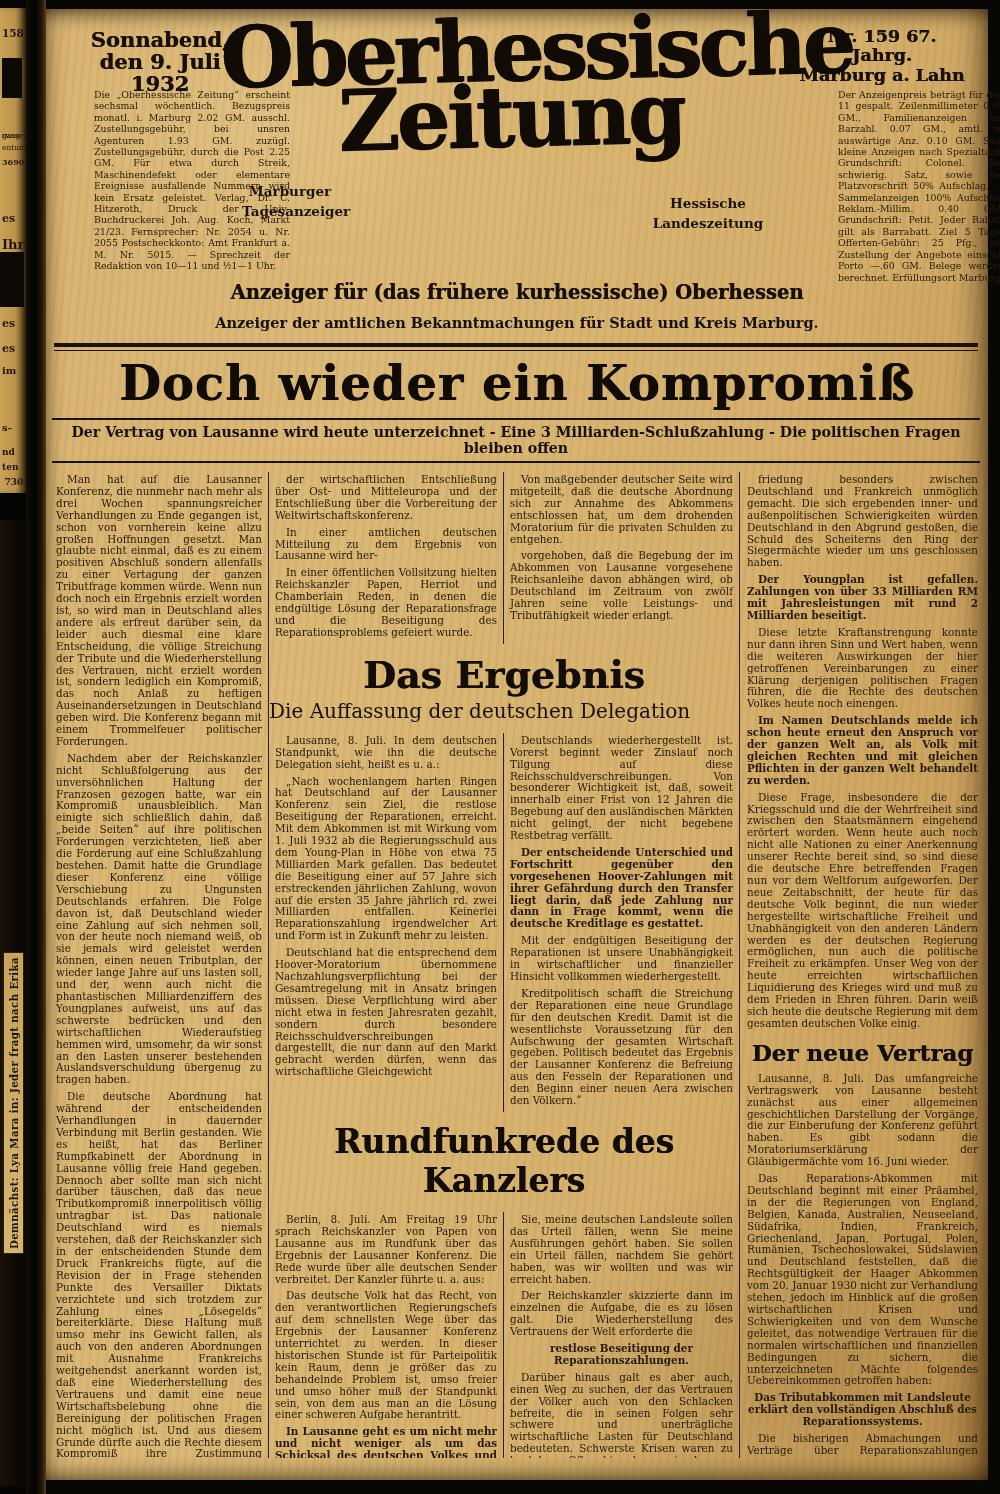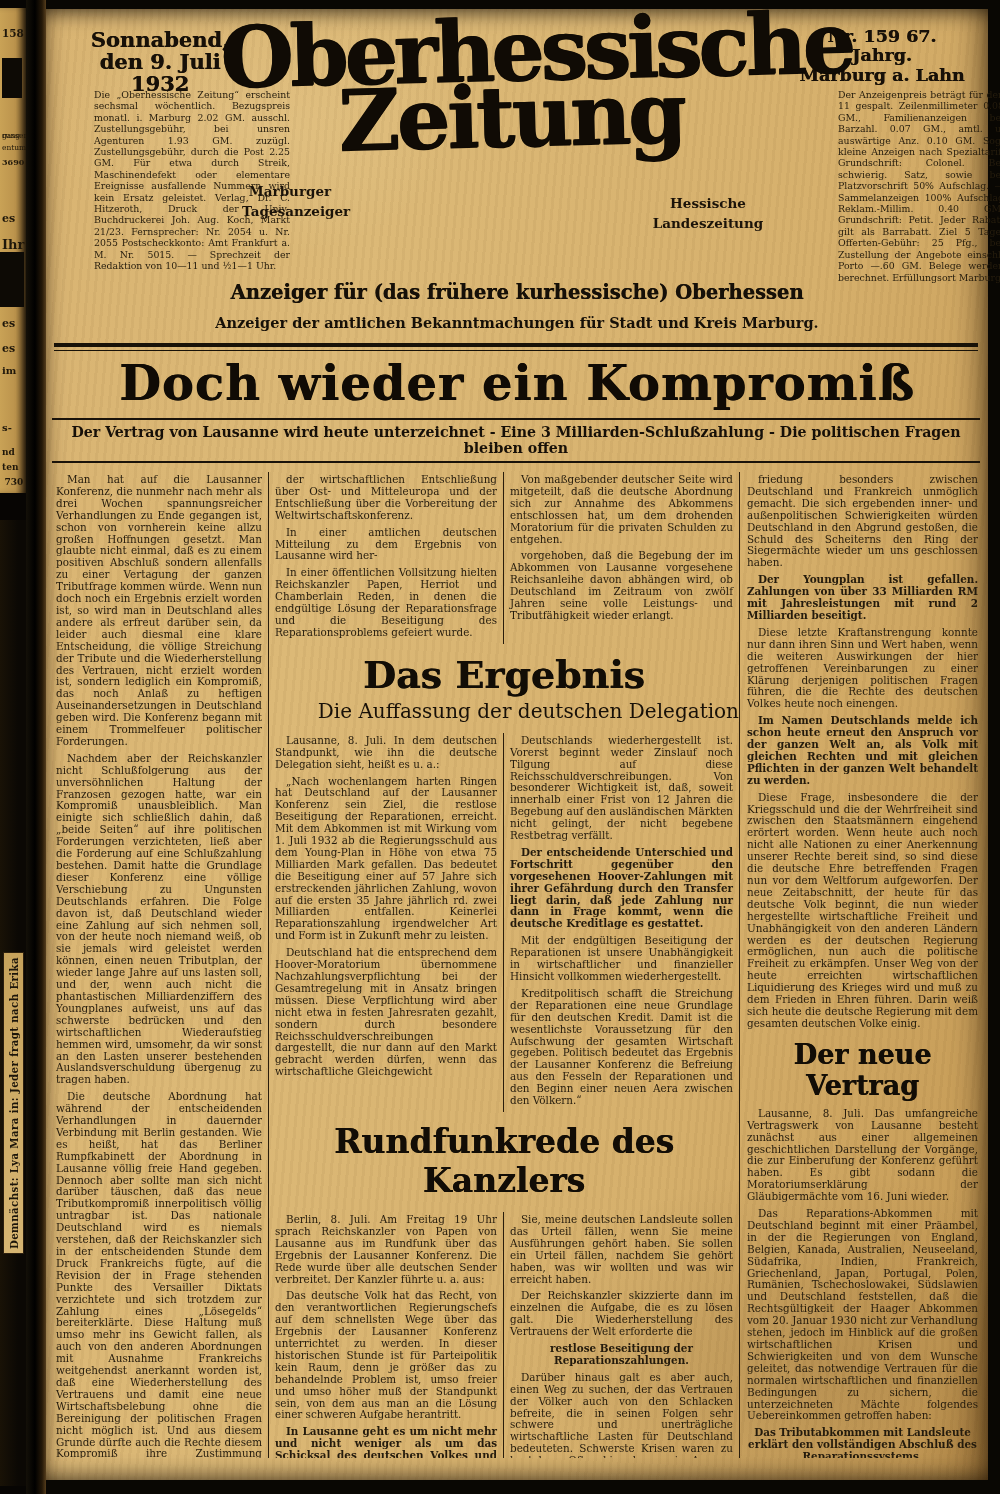--- a/index.html
+++ b/index.html
@@ -95,24 +95,24 @@
   .col4{flex:1;padding:2px 2px 0 7px;}
   .sect{display:flex;}
   .half{width:50%;box-sizing:border-box;padding:2px 6px 0 6px;}
   .half.left{border-right:1px solid #2a1d0c;}
   .para{margin:0 0 5px;font-size:10.4px;line-height:11.9px;text-align:justify;
     text-indent:11px;color:#241b0d;}
   .para.b{font-weight:bold;}
   .para.bc{font-weight:bold;text-align:center;text-indent:0;}
   .h-ergebnis{font-size:38px;font-weight:bold;text-align:center;margin:8px 0 0;
     color:#120d06;text-shadow:.5px 0 0 currentColor;}
-  .h-ergebnis-sub{font-size:20px;text-align:right;margin:2px 0 10px;color:#171008;font-weight:500;}
+  .h-ergebnis-sub{font-size:20px;text-align:left;margin:2px 0 10px;color:#171008;font-weight:500;}
   .h-rundfunk{font-size:33px;font-weight:bold;text-align:center;margin:10px 0 12px;
     color:#120d06;text-shadow:.5px 0 0 currentColor;}
-  .h-vertrag{font-size:27px;font-weight:bold;text-align:center;margin:9px 0 7px;
+  .h-vertrag{font-size:23px;font-weight:bold;text-align:center;margin:9px 0 7px;
     color:#120d06;text-shadow:.4px 0 0 currentColor;}
 </style>
 </head>
 <body>
 
 <div class="spine">
   <div class="prev-sliver">
       <span class="frag">158</span>
       <span class="frag">e</span>
       <span class="frag">rung</span>

